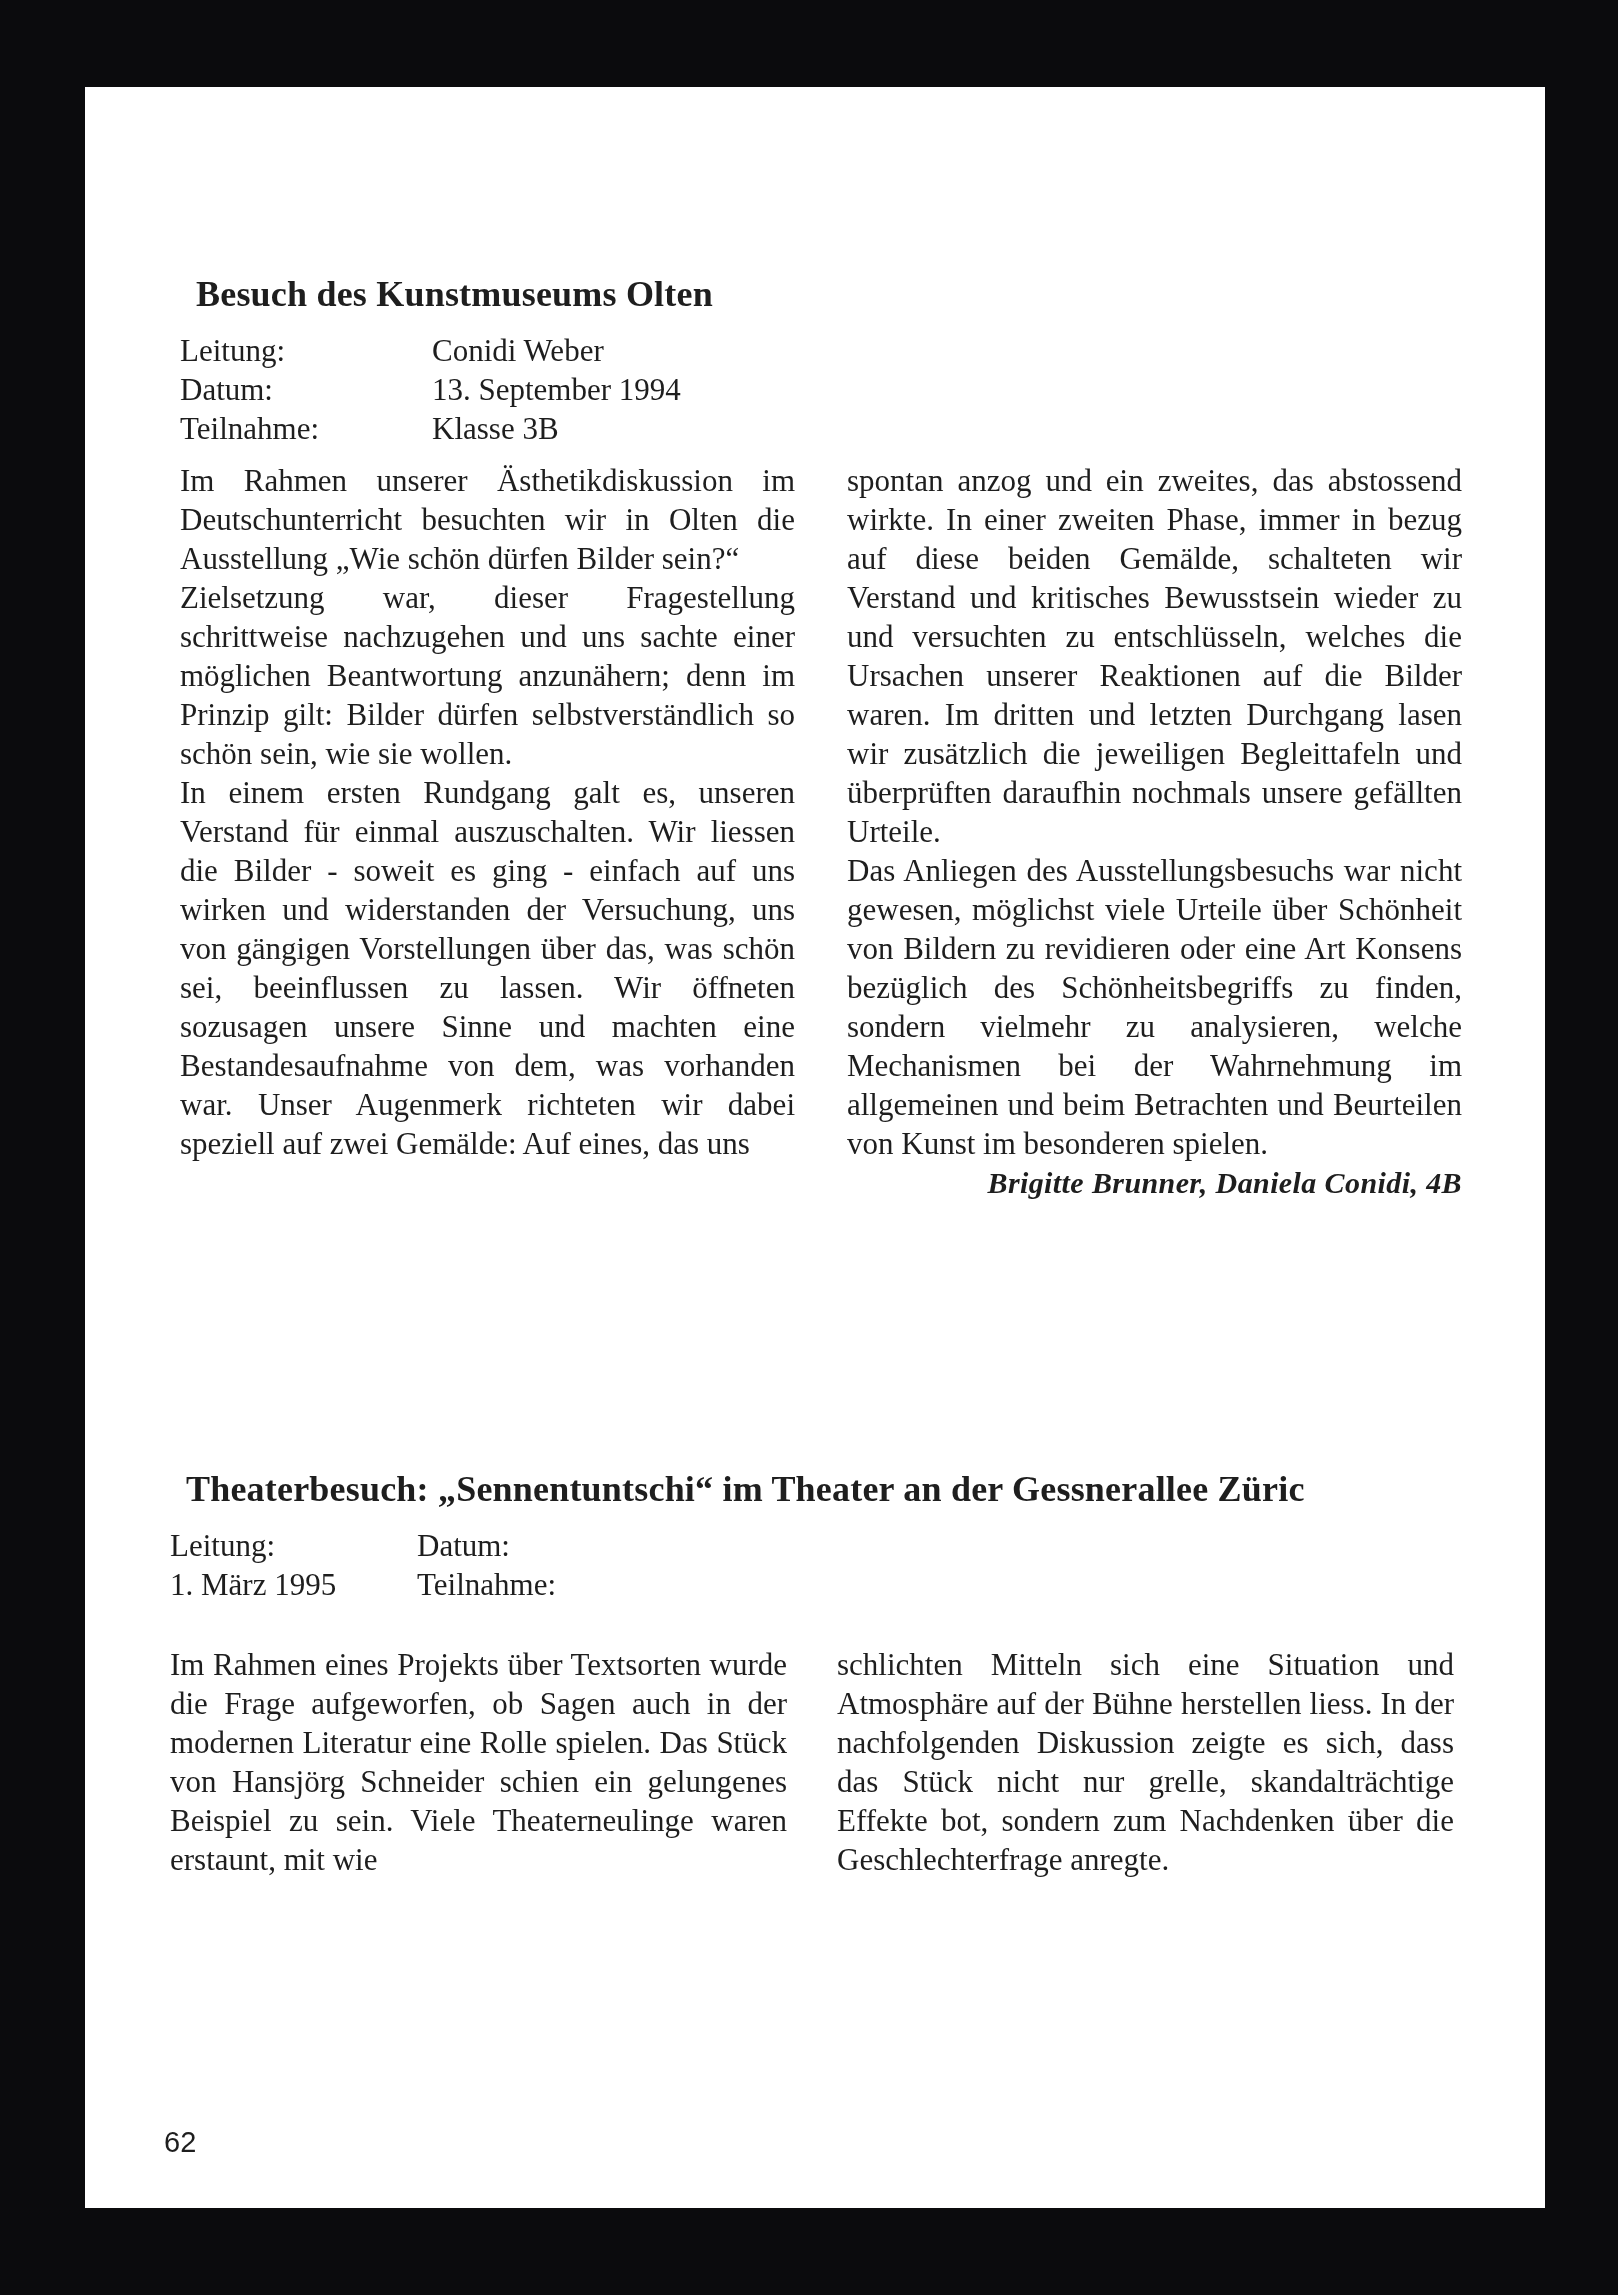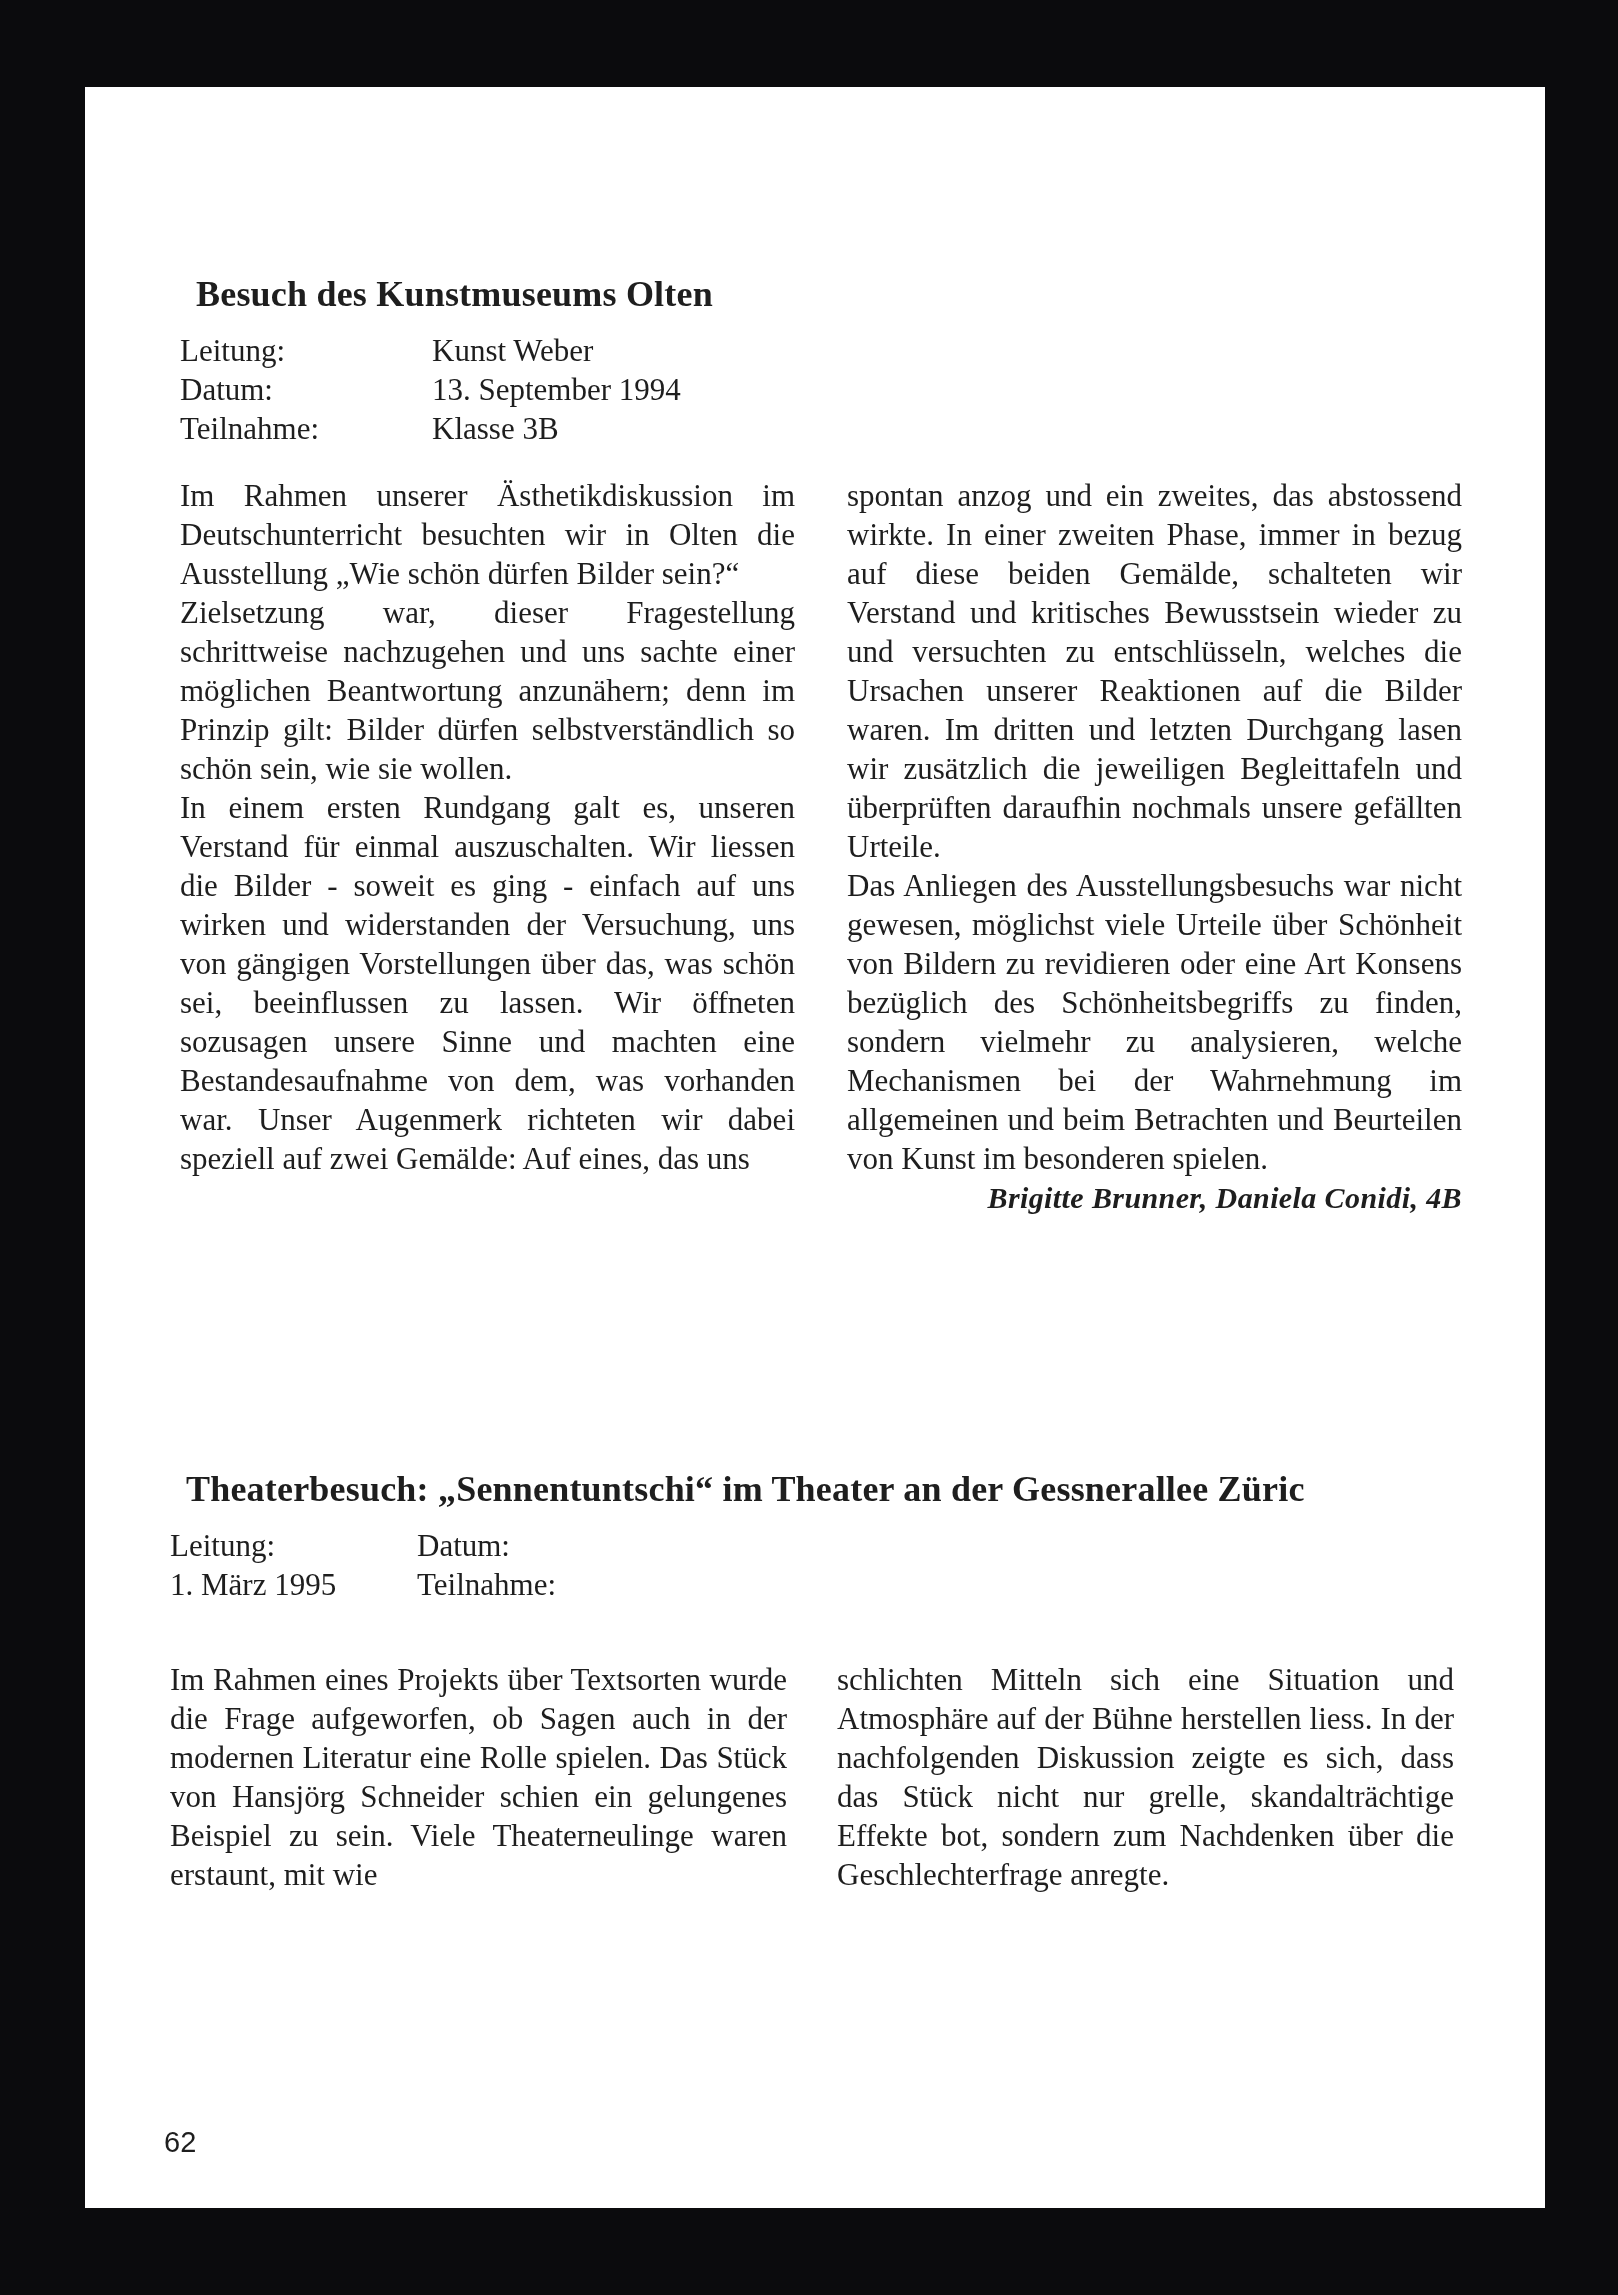--- a/index.html
+++ b/index.html
@@ -42,21 +42,20 @@
       font-size: 31px;
       line-height: 39px;
     }
     .meta.s2 { grid-template-columns: 247px auto; }
     .meta-label, .meta-value { white-space: nowrap; }
     .cols {
       position: absolute;
       display: grid;
       grid-template-columns: 615px 615px;
       column-gap: 52px;
-      margin-top: 15px;
     }
     .col {
       font-size: 31px;
       line-height: 39px;
       text-align: justify;
     }
     .col p {
       margin: 0;
     }
     .signature {
@@ -78,21 +77,21 @@
   </style>
 </head>
 <body>
 
 <div class="page">
 
   <div class="section" style="top:170px;">
     <h2 class="section-title">Besuch des Kunstmuseums Olten</h2>
     <div class="meta">
       <span class="meta-label">Leitung:</span>
-      <span class="meta-value">Kunst Weber</span>
+      <span class="meta-value">Conidi Weber</span>
       <span class="meta-label">Datum:</span>
       <span class="meta-value">13. September 1994</span>
       <span class="meta-label">Teilnahme:</span>
       <span class="meta-value">Klasse 3B</span>
     </div>
   </div>
 
   <div class="cols" style="left:95px; top:374px;">
     <div class="col">
       <p>Im Rahmen unserer Ästhetikdiskussion im Deutschunterricht besuchten wir in Olten die Ausstellung „Wie schön dürfen Bilder sein?“</p>

